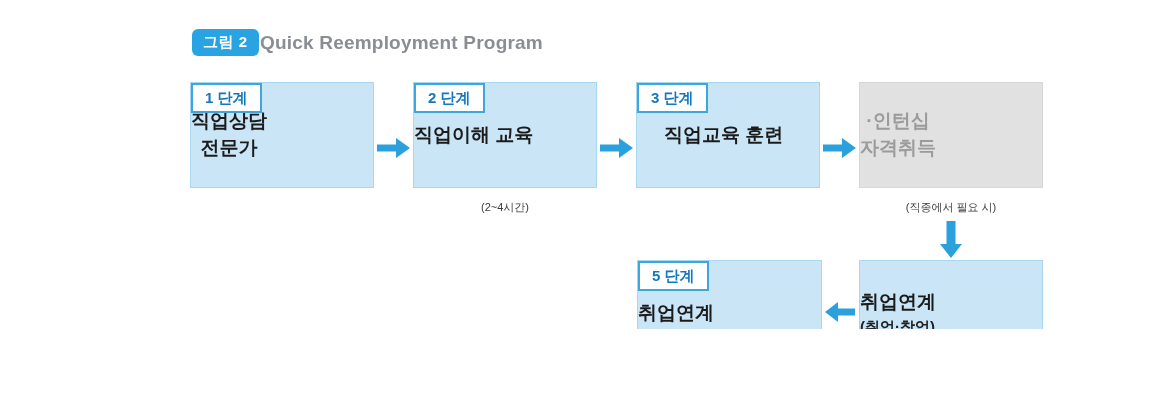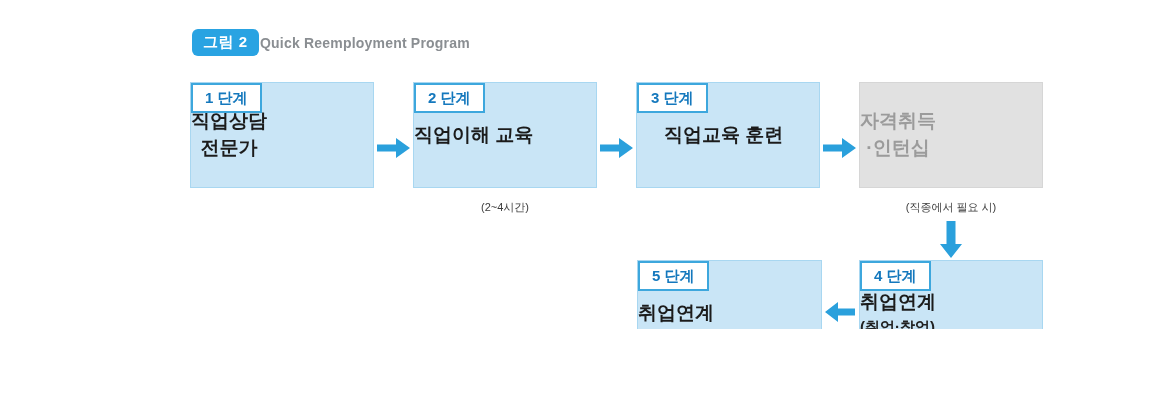--- a/index.html
+++ b/index.html
@@ -28,21 +28,21 @@
     font-weight: bold;
     display: flex; align-items: center; justify-content: center;
     letter-spacing: 0.5px;
   }
   .fig-title {
     position: absolute;
     left: 228px; top: 29px;
     height: 27px;
     display: flex; align-items: center;
     color: #8a8e92;
-    font-size: 14px;
+    font-size: 19px;
     font-weight: bold;
     letter-spacing: 0.2px;
   }
 
   
   .box {
     position: absolute;
     width: 184px; height: 106px;
     background: #c9e5f6;
     border: 1px solid #a8d7f1;
@@ -144,32 +144,31 @@
     <div class="step-badge">3 단계</div>
     <div class="box-text">직업교육 훈련</div>
   </div>
 
   <svg class="arrow ar3" width="33" height="20" viewBox="0 0 33 20">
       <path d="M0 6.5 H19 V0 L33 10 L19 20 V13.5 H0 Z"></path>
     </svg>
 
   <div class="box gray bcert">
     <div class="box-text">
+      <span style="display:block">·인턴십</span>
       <span style="display:block">자격취득</span>
-      <span style="display:block">·인턴십</span>
     </div>
   </div>
   <div class="caption capcert">(직종에서 필요 시)</div>
 
   <svg class="arrow ardown" width="22" height="37" viewBox="0 0 22 37">
       <path d="M6.5 0 H15.5 V23 H22 L11 37 L0 23 H6.5 Z"></path>
     </svg>
 
   <div class="box b4">
-    <div class="step-badge">4 단계</div>
     <div class="box-text">취업연계</div>
     <div class="box-sub">(취업·창업)</div>
   </div>
 
   <svg class="arrow arleft" width="30" height="20" viewBox="0 0 30 20">
       <path d="M30 6.5 H13 V0 L0 10 L13 20 V13.5 H30 Z"></path>
     </svg>
 
   <div class="box b5">
     <div class="step-badge">5 단계</div>

